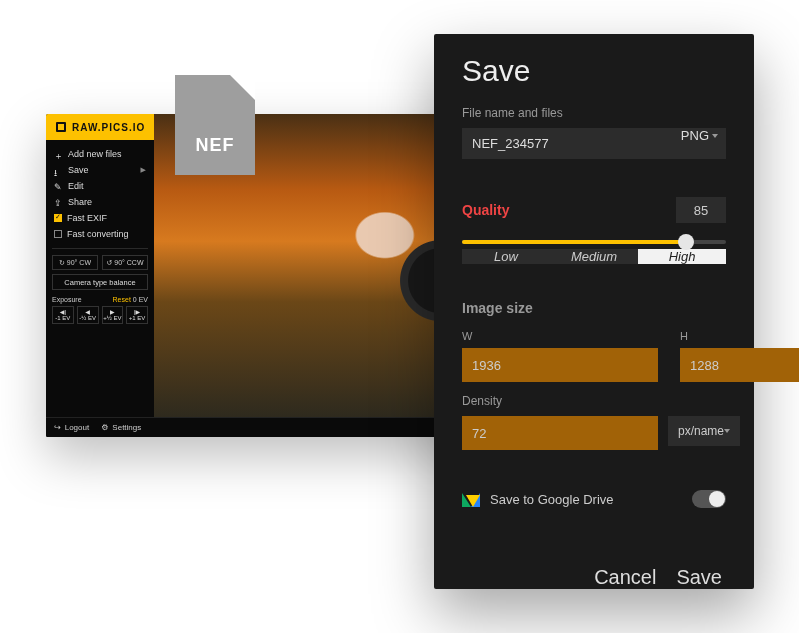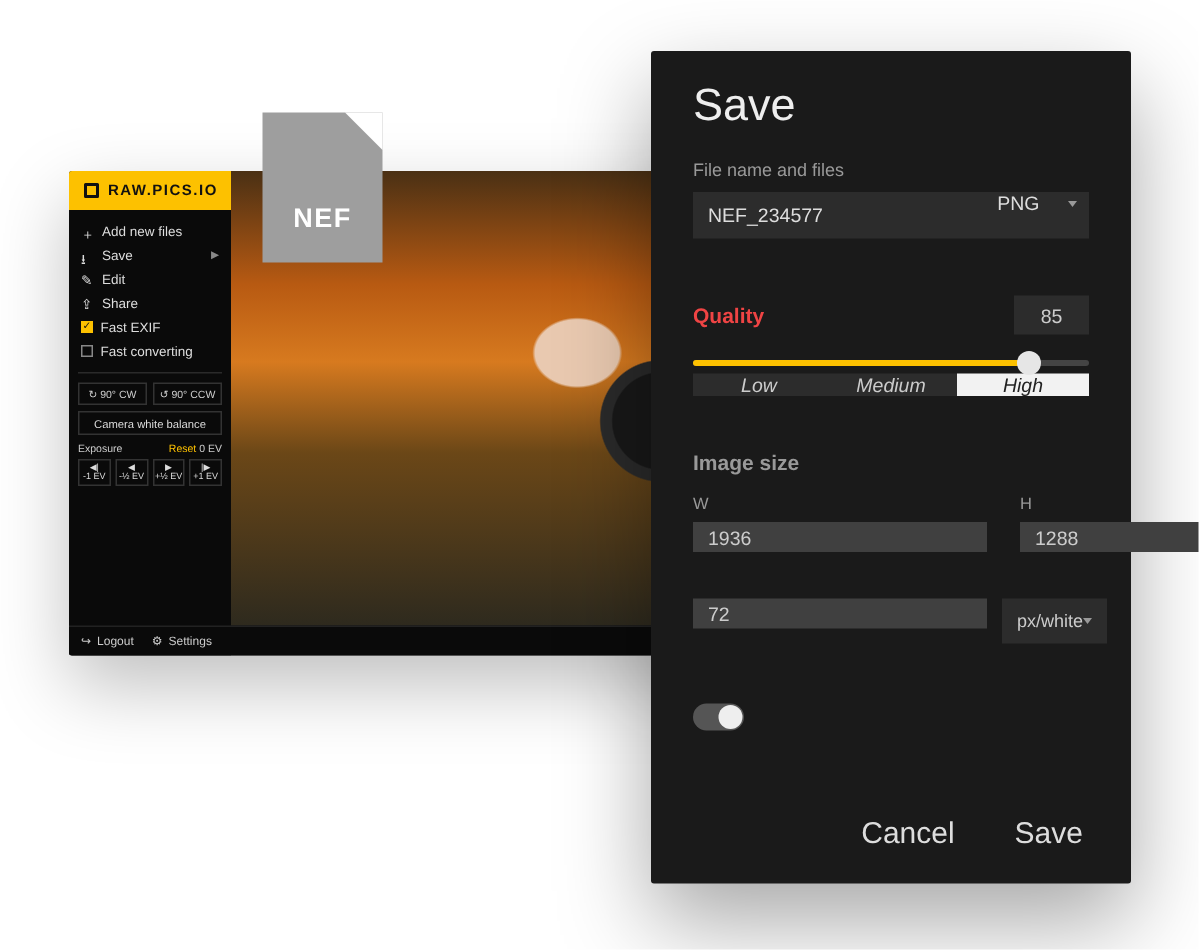--- a/index.html
+++ b/index.html
@@ -79,51 +79,51 @@
     position: absolute; left: 434px; top: 34px; width: 320px; height: 555px;
     background: #1a1a1a; border-radius: 2px;
     box-shadow: 0 25px 60px rgba(0,0,0,0.35);
     padding: 20px 28px 0 28px;
     display:flex; flex-direction:column;
   }
   .save-dialog h1 { font-weight:300; font-size:30px; color:#eee; margin-bottom:18px;}
   .field-label { font-size:12px; color:#999; margin-bottom:8px;}
   .name-row { display:flex; height:32px; background:#2c2c2c; align-items:stretch; margin-bottom:6px;}
   .name-row .name-input { flex:1; background:transparent; border:none; color:#ddd; padding:0 10px; font-size:13px; outline:none;}
-  .name-row .type-sel { display:flex; align-items:center; gap:19px; padding:0 8px 16px 4px; color:#ddd; font-size:13px; cursor:pointer;}
+  .name-row .type-sel { display:flex; align-items:center; gap:3px; padding:0 8px 16px 4px; color:#ddd; font-size:13px; cursor:pointer;}
   .hr { height:1px; background:#2c2c2c; margin:16px 0;}
   .quality-row { display:flex; align-items:center; justify-content:space-between;}
   .quality-row .q-label { color:#ef4444; font-size:14px; font-weight:700;}
   .quality-row .q-val { width:50px; height:26px; background:#2c2c2c; color:#ccc; border:none; text-align:center; font-size:13px;}
   .slider {
     position:relative; height:10px; margin:14px 0 12px 0; cursor:pointer;
   }
   .slider .track { position:absolute; left:0; right:0; top:3px; height:4px; background:#444; border-radius:2px;}
   .slider .fill  { position:absolute; left:0; width:85%; top:3px; height:4px; background:#fdc100; border-radius:2px;}
   .slider .handle { position:absolute; left:85%; top:-3px; width:16px; height:16px; background:#e6e6e6; border-radius:50%; margin-left:-8px;}
   .seg { display:flex; height:30px; margin-bottom:4px;font-style:italic;}
   .seg .seg-btn { flex:1; display:flex; align-items:center; justify-content:center; font-size:13px; background:#2c2c2c; color:#ccc; cursor:pointer;}
   .seg .seg-btn.active { background:#f2f2f2; color:#222;}
   .size-row { display:flex; gap:22px; margin-top:6px;}
   .size-col { display:flex; flex-direction:column; }
   .size-col .sub { font-size:11px; color:#999; margin-bottom:6px;}
-  .box-input { height:20px; background:#404040; border:none; color:#ccc; padding:0 10px; font-size:13px; outline:none;}
-  .density-row { display:flex; gap:10px;margin-top:31px; }
+  .box-input { height:34px; background:#a16207; border:none; color:#ccc; padding:0 10px; font-size:13px; outline:none;}
+  .density-row { display:flex; gap:10px; }
   .density-row .box-input { flex:1; }
   .unit-sel { width:90px; height:30px; background:#2c2c2c; color:#ccc; display:flex; align-items:center; justify-content:space-between; padding:0 10px; font-size:12px; cursor:pointer;}
   .drive-row { display:flex; align-items:center; justify-content:space-between; padding:4px 0; margin-top:4px;}
   .drive-row .left { display:flex; align-items:center; gap:10px; font-size:13px; color:#ccc;}
   .drive-icon { width:18px; height:16px; position:relative;}
   .drive-icon span{position:absolute;width:0;height:0;}
   .drive-icon .t1{left:0;bottom:0;border-left:0 solid transparent;border-right:9px solid transparent;border-bottom:14px solid #0da960;}
   .drive-icon .t2{left:4px;bottom:0;border-left:7px solid transparent;border-right:7px solid transparent;border-top:12px solid #ffcf00;}
   .drive-icon .t3{right:0;bottom:0;border-left:9px solid transparent;border-right:0 solid transparent;border-bottom:14px solid #2684fc;}
   .toggle { width:34px; height:18px; background:#555; border-radius:10px; position:relative; cursor:pointer;}
   .toggle .knob{ position:absolute; right:1px; top:1px; width:16px; height:16px; background:#eee; border-radius:50%;}
-  .dlg-actions { margin-top:auto; display:flex; justify-content:flex-end; gap:40px; padding:22px 4px 24px 0;}
+  .dlg-actions { margin-top:auto; display:flex; justify-content:flex-end; gap:20px; padding:22px 4px 24px 0;}
   .dlg-actions .act { font-size:20px; color:#ddd; cursor:pointer;}
   .tri { display:inline-block; width:0;height:0;border-left:3px solid transparent;border-right:3px solid transparent;border-top:4px solid #999;}
 </style>
 </head>
 <body>
 
 <div class="file-badge">
   <div class="fold"></div>
   <div class="label">NEF</div>
 </div>
@@ -160,21 +160,21 @@
     </div>
     <div class="s-item">
       <span class="chk"></span>
       <span>Fast converting</span>
     </div>
     <div class="divider"></div>
     <div class="btn-grid">
       <div class="mini-btn">↻ 90° CW</div>
       <div class="mini-btn">↺ 90° CCW</div>
     </div>
-    <div class="wb-btn">Camera white balance</div>
+    <div class="wb-btn">Camera type balance</div>
     <div class="exposure">
       <span>Exposure</span>
       <span>
         <span class="reset">Reset</span>
         <span>0 EV</span>
       </span>
     </div>
     <div class="ev-grid">
       <div class="ev-btn">
           <span>◀|</span>
@@ -245,31 +245,40 @@
     <div class="size-col" style="flex:1">
       <span class="sub">W</span>
       <input class="box-input" value="1936" style="">
     </div>
     <div class="size-col" style="flex:1">
       <span class="sub">H</span>
       <input class="box-input" value="1288" style="">
     </div>
   </div>
 
+  <div class="field-label" style="margin-top:12px;">Density</div>
   <div class="density-row">
     <input class="box-input" value="72" style="">
     <div class="unit-sel">
-      <span>px/white</span>
+      <span>px/name</span>
       <span class="tri"></span>
     </div>
   </div>
 
   <div class="hr"></div>
 
   <div class="drive-row">
+    <div class="left">
+      <span class="drive-icon">
+        <span class="t1"></span>
+          <span class="t3"></span>
+          <span class="t2"></span>
+      </span>
+      <span>Save to Google Drive</span>
+    </div>
     <div class="toggle">
       <div class="knob"></div>
     </div>
   </div>
 
   <div class="hr"></div>
 
   <div class="dlg-actions">
     <span class="act">Cancel</span>
     <span class="act">Save</span>

